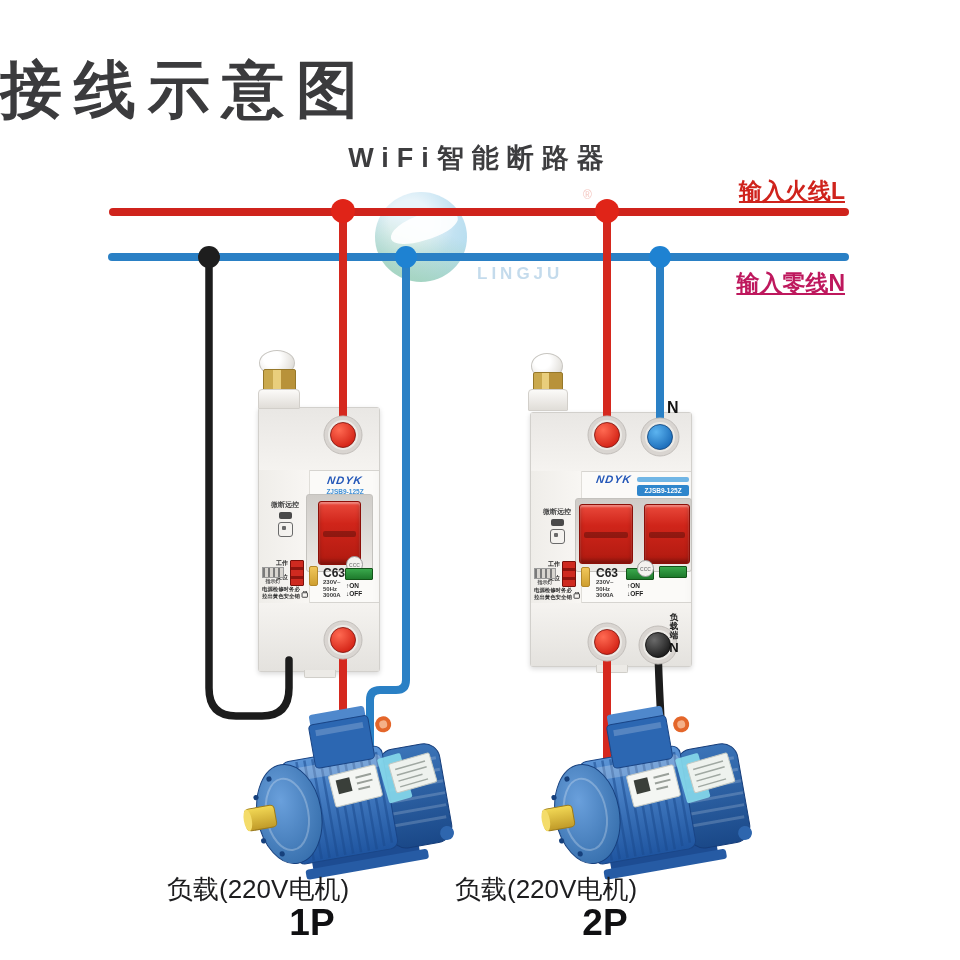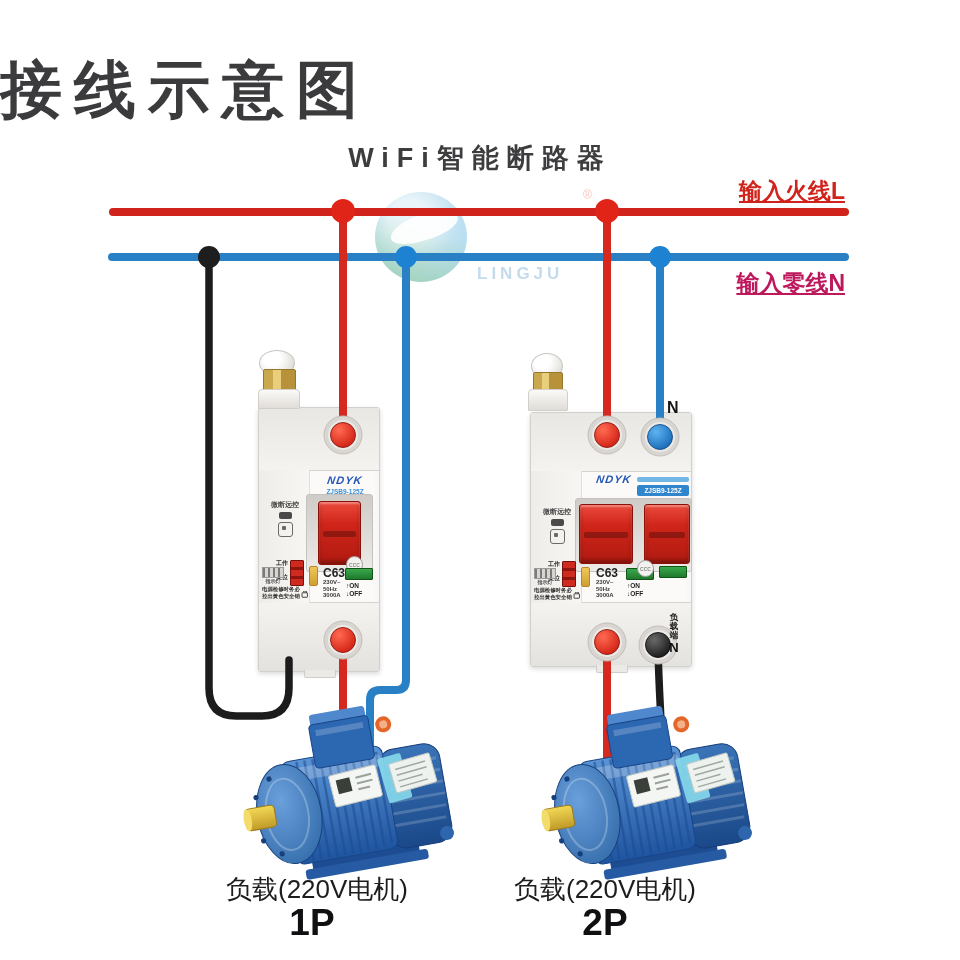--- a/index.html
+++ b/index.html
@@ -100,21 +100,21 @@
     border:1px solid #c8c6c1;}
   .knob-hex{position:absolute;z-index:4;border:1px solid #96782a;border-radius:2px;
     background:linear-gradient(90deg,#caa94e 0 30%, #e9ce7c 30% 55%, #b8923a 55%);}
   .knob-collar{position:absolute;z-index:4;border:1px solid #d2cfca;border-radius:4px 4px 1px 1px;
     background:linear-gradient(#fbfaf8,#e0ddd8);}
   
   .n-top{left:667px;top:399px;font-size:16px;font-weight:800;color:#151515;z-index:5;}
   .load-side{left:667px;top:613px;width:14px;text-align:center;z-index:5;word-break:break-all;}
   .ls-cn{font-size:8.5px;line-height:9px;font-weight:bold;color:#222;}
   .ls-n{font-size:13px;font-weight:800;color:#111;}
-  .cap-load{position:absolute;top:872px;width:300px;text-align:center;font-size:26px;color:#1d1d1f;z-index:5;}
+  .cap-load{position:absolute;top:872px;width:300px;font-size:26px;color:#1d1d1f;z-index:5;}
   .cap-pole{position:absolute;top:902px;width:300px;text-align:center;font-size:37px;font-weight:800;color:#101012;z-index:5;}
   .overlay{position:absolute;left:0;top:0;z-index:3;pointer-events:none;}
 </style>
 </head>
 <body>
 
 <div class="abs watermark">
   <div class="wm-circle"></div>
   <div class="wm-swoosh"></div>
   <div class="wm-en">LINGJU</div>

